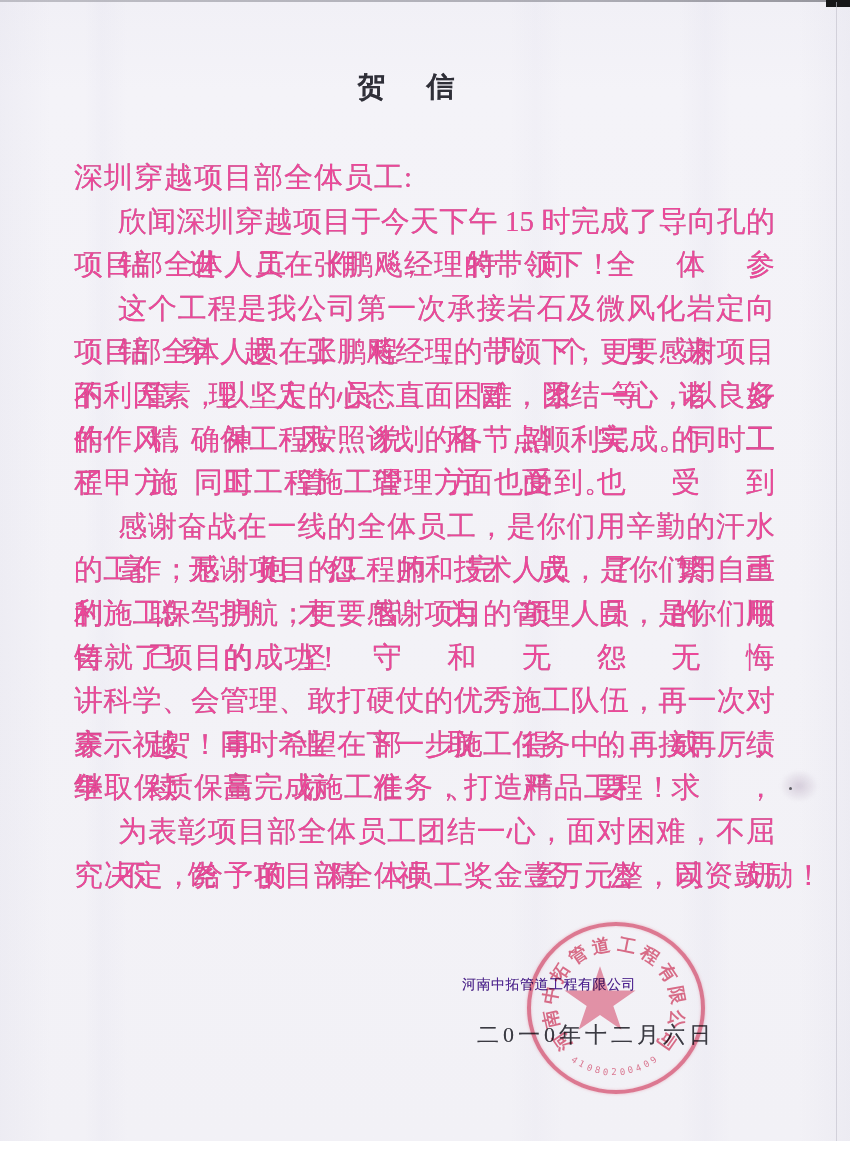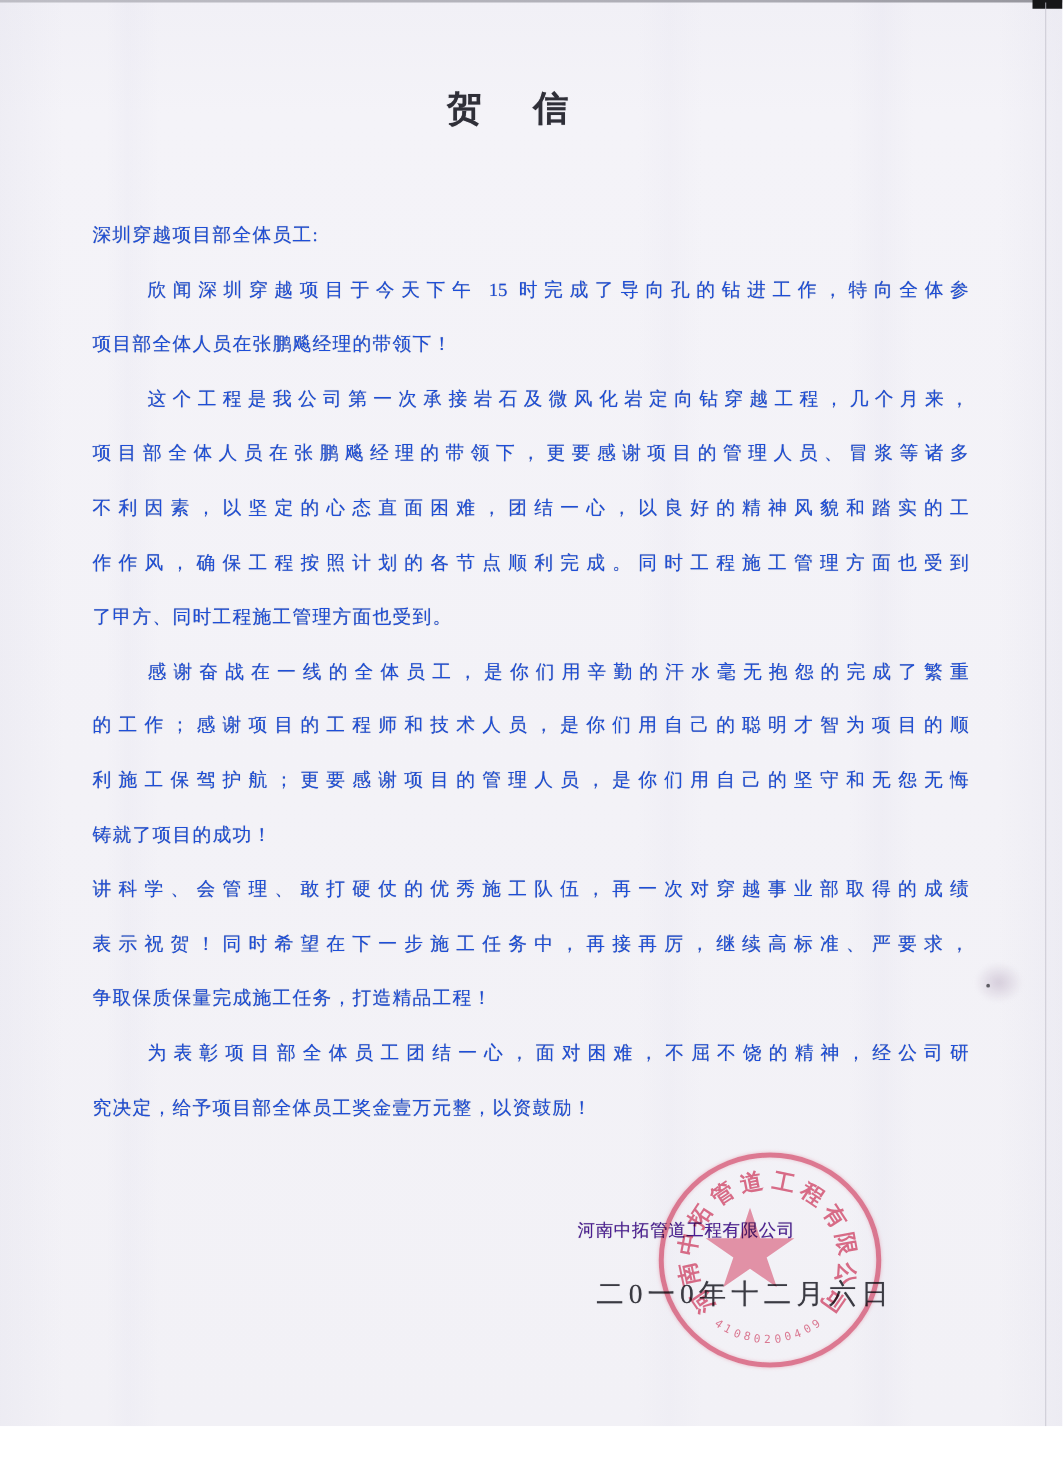--- a/index.html
+++ b/index.html
@@ -27,22 +27,22 @@
   .smudge-dot{position:absolute;left:789px;top:787px;width:3px;height:3px;border-radius:50%;background:#3c3c42;opacity:.8;}
 
   
   .title{
     position:absolute;left:0;top:68px;width:850px;text-align:center;
     transform:translateX(-18px);
     font-size:28px;font-weight:bold;color:#2f2f38;word-spacing:30px;
     letter-spacing:2px;text-shadow:0 0 .6px rgba(50,50,60,.55);
   }
   .body-block{
-    position:absolute;left:74px;top:168px;width:701px;
-    font-size:15px;color:#1d4ed8;
+    position:absolute;left:74px;top:156px;width:701px;
+    font-size:29px;color:#ec4899;
     text-shadow:0 0 .6px rgba(55,55,65,.5);
   }
   .line{height:43.6px;line-height:43.6px;white-space:nowrap;letter-spacing:1px;}
   .line.justify{white-space:normal;text-align:justify;text-align-last:justify;letter-spacing:0;}
   .line.indent{padding-left:44px;}
   .sig-company{
     position:absolute;left:462px;top:976px;font-size:14px;color:#4c1d95;
     letter-spacing:.5px;text-shadow:0 0 .6px rgba(55,55,65,.5);
   }
   .sig-date{

